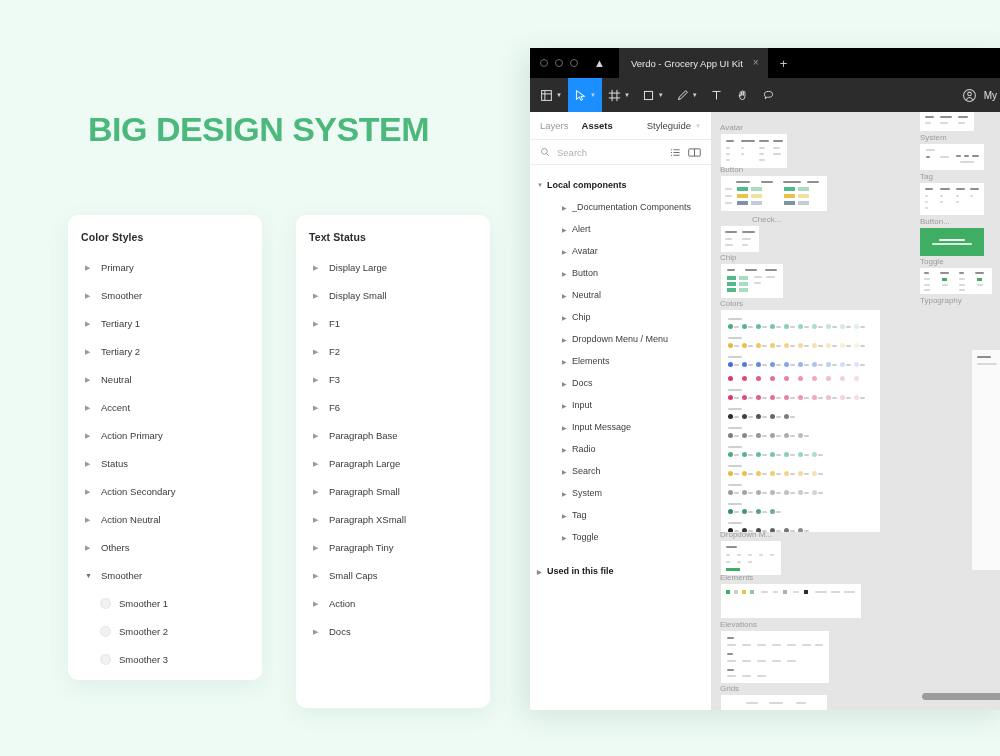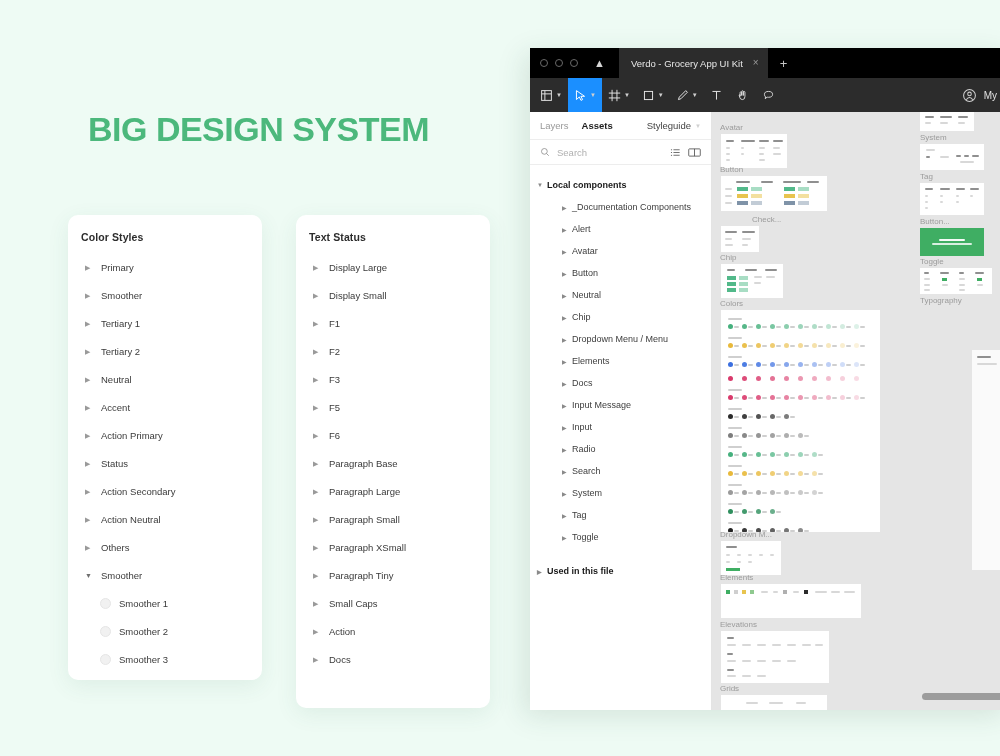--- a/index.html
+++ b/index.html
@@ -224,24 +224,20 @@
           <span class="caret">▶</span>
           <span class="lbl">F1</span>
         </div>
         <div class="style-row">
           <span class="caret">▶</span>
           <span class="lbl">F2</span>
         </div>
         <div class="style-row">
           <span class="caret">▶</span>
           <span class="lbl">F3</span>
-        </div>
-        <div class="style-row">
-          <span class="caret">▶</span>
-          <span class="lbl">F5</span>
         </div>
         <div class="style-row">
           <span class="caret">▶</span>
           <span class="lbl">F6</span>
         </div>
         <div class="style-row">
           <span class="caret">▶</span>
           <span class="lbl">Paragraph Base</span>
         </div>
         <div class="style-row">
@@ -419,25 +415,25 @@
             <div class="asset-row child">
               <span class="acaret">▶</span>
               <span class="alabel">Elements</span>
             </div>
             <div class="asset-row child">
               <span class="acaret">▶</span>
               <span class="alabel">Docs</span>
             </div>
             <div class="asset-row child">
               <span class="acaret">▶</span>
+              <span class="alabel">Input</span>
+            </div>
+            <div class="asset-row child">
+              <span class="acaret">▶</span>
               <span class="alabel">Input Message</span>
-            </div>
-            <div class="asset-row child">
-              <span class="acaret">▶</span>
-              <span class="alabel">Input</span>
             </div>
             <div class="asset-row child">
               <span class="acaret">▶</span>
               <span class="alabel">Radio</span>
             </div>
             <div class="asset-row child">
               <span class="acaret">▶</span>
               <span class="alabel">Search</span>
             </div>
             <div class="asset-row child">

